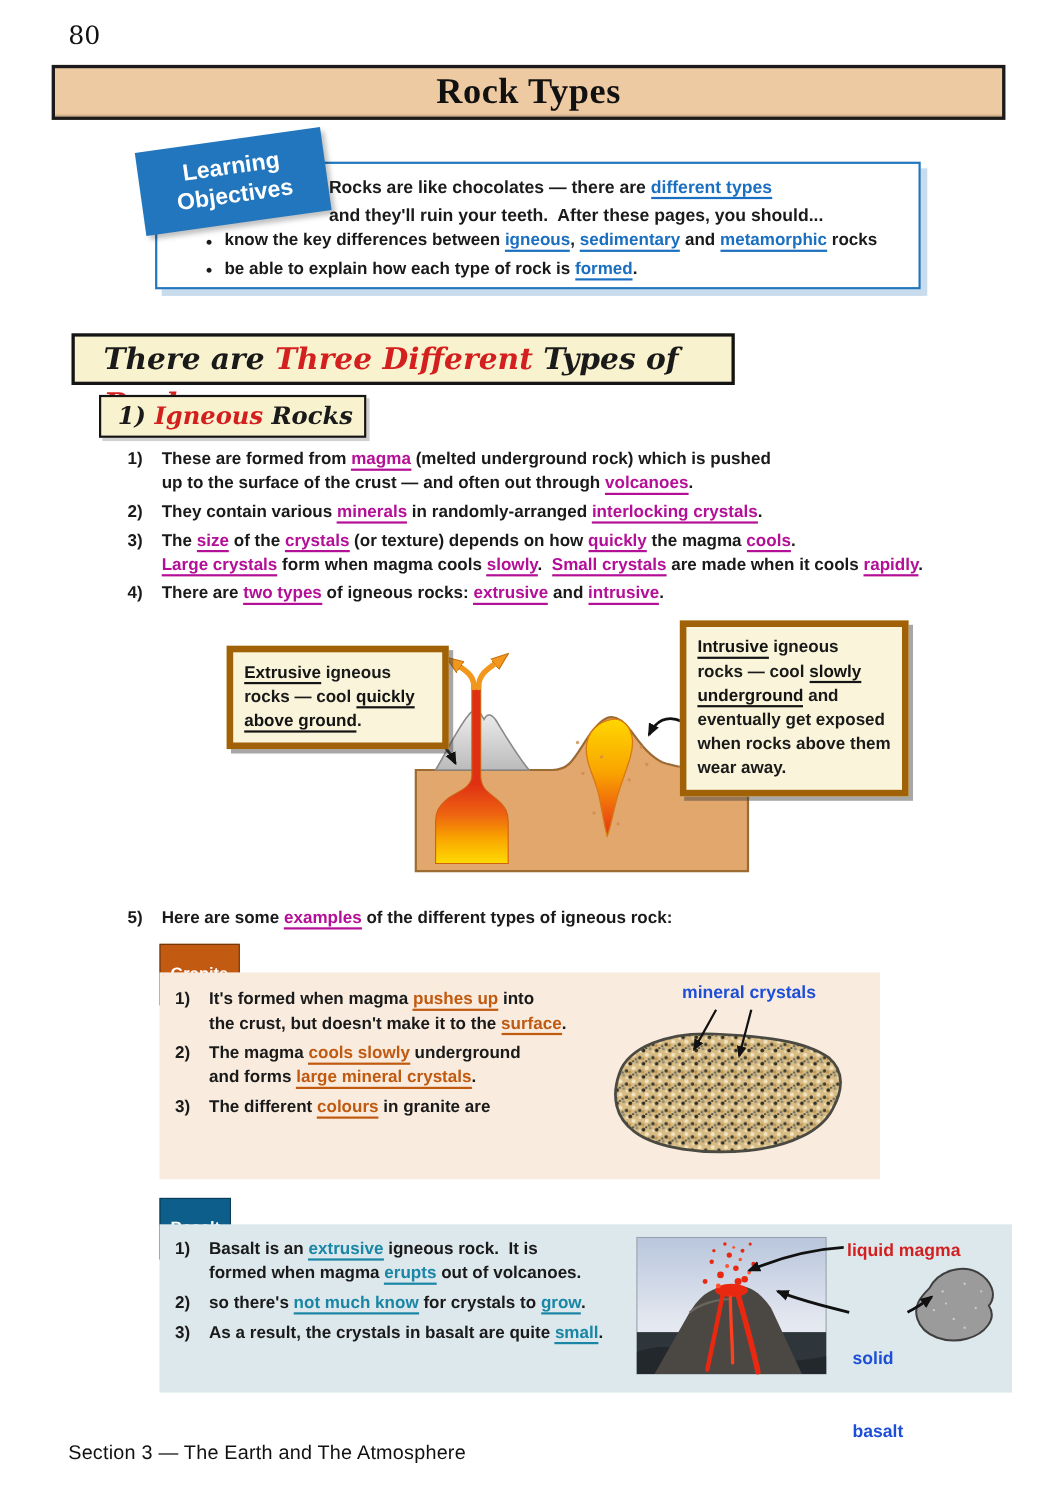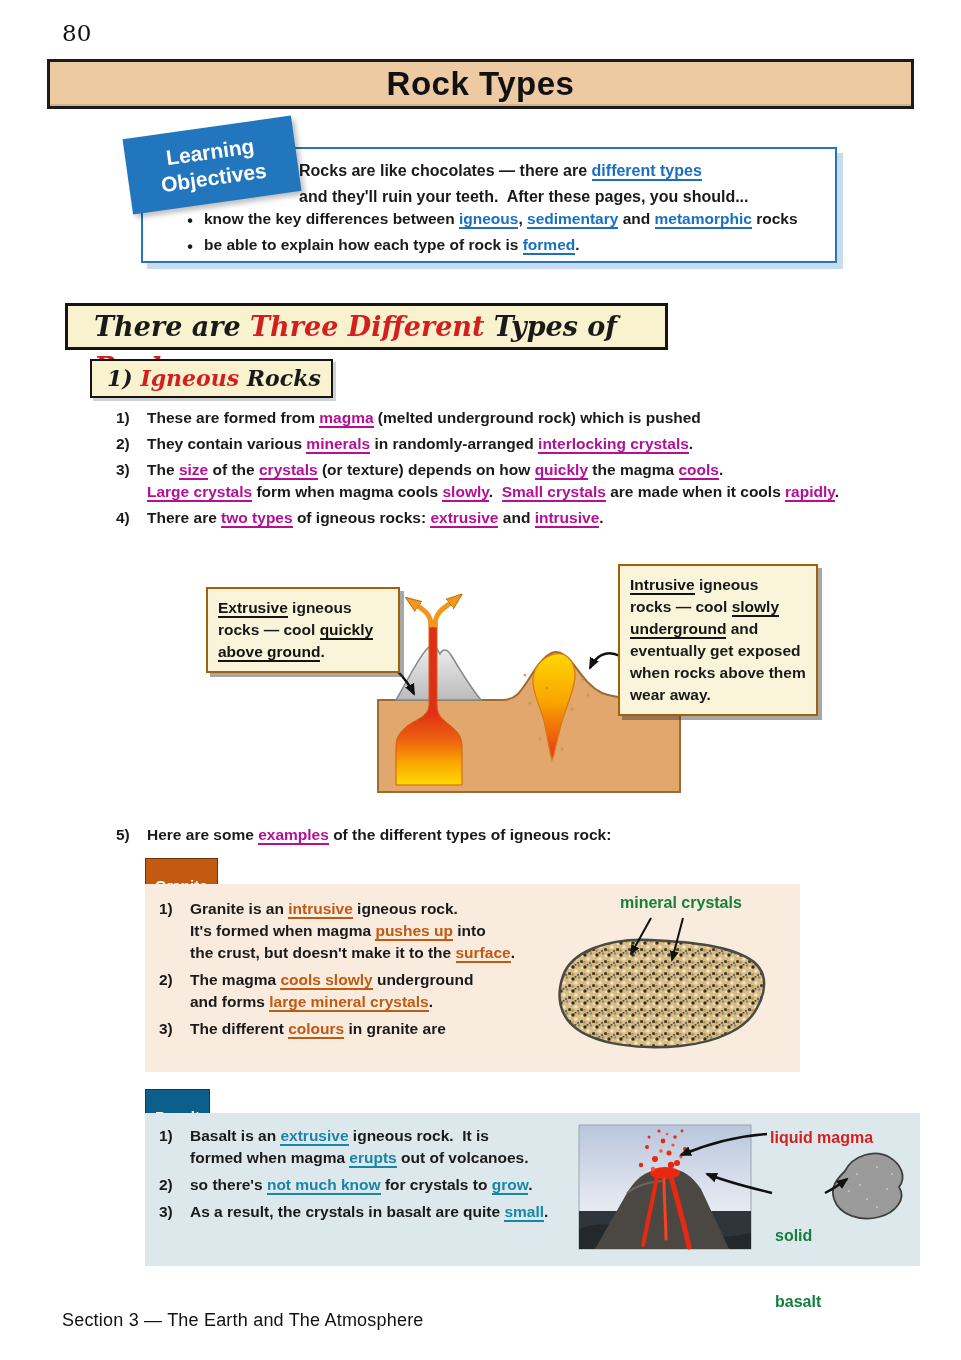--- a/index.html
+++ b/index.html
@@ -8,21 +8,21 @@
 
   .page-num{position:absolute;left:62px;top:20px;font-family:"DejaVu Serif",serif;
             font-size:23px;color:#111;}
   .footer{position:absolute;left:62px;top:1310px;font-family:Liberation Sans, sans-serif;
           font-size:18px;color:#111;letter-spacing:.2px;}
 
   
   .banner{position:absolute;left:47px;top:59px;width:861px;height:44px;
           background:var(--banner-bg);border:3px solid #1b1b1b;text-align:center;
           box-shadow:inset 0 -2px 0 rgba(0,0,0,.12);}
-  .banner span{font-family:Liberation Sans, sans-serif;font-weight:bold;font-size:33px;
+  .banner span{font-family:Liberation Serif, serif;font-weight:bold;font-size:33px;
                line-height:44px;color:#111;letter-spacing:.5px;}
 
   
   .lo-box{position:absolute;left:141px;top:147px;width:692px;height:112px;background:#fff;
           border:2px solid var(--blue);box-shadow:6px 6px 0 #c9dcee;}
   .lo-ribbon{position:absolute;left:-16px;top:-22px;width:170px;height:76px;
              background:var(--blue);transform:rotate(-8deg);color:#fff;
              display:flex;flex-direction:column;justify-content:center;align-items:center;
              font-weight:bold;font-size:21px;line-height:1.25;
              box-shadow:3px 4px 5px rgba(0,0,0,.25);}
@@ -55,21 +55,21 @@
   .links-teal .lnk{color:var(--link-teal);}
   .links-black .lnk{color:#141414;}
   .red{color:var(--red);}
 
   #igneous-list{left:116px;top:407px;width:820px;}
   #example-line{left:116px;top:824px;width:820px;}
 
   
   .diagram-strip{position:absolute;left:200px;top:557px;width:620px;height:248px;}
   .diagram-strip svg{position:absolute;left:0;top:0;}
-  .callout{position:absolute;background:var(--callout-cream);border:2px solid #a16207;
+  .callout{position:absolute;background:var(--callout-cream);border:6px solid #a16207;
            padding:8px 10px;box-shadow:4px 4px 0 rgba(60,60,60,.45);}
   .callout .ln{font-size:15.5px;line-height:22px;}
   .callout-left{left:6px;top:30px;width:170px;}
   .callout-right{left:418px;top:7px;width:176px;}
 
   
   .tag{position:absolute;color:#fff;font-weight:bold;font-size:15px;line-height:20px;
        padding:17px 9px;}
   .granite-tag{left:145px;top:858px;background:var(--granite-label);
                border:1px solid #6e3408;}
@@ -79,21 +79,21 @@
   .granite-panel{left:145px;top:884px;width:655px;height:188px;background:var(--granite-bg);}
   .basalt-panel{left:145px;top:1113px;width:775px;height:153px;background:var(--basalt-bg);}
   .panel-list{left:14px;top:14px;}
   .basalt-panel .panel-list{top:12px;}
   .panel-list .li{margin-bottom:5px;}
 
   .figure{position:absolute;}
   .granite-figure{left:390px;top:8px;width:258px;height:176px;}
   .granite-figure svg{position:absolute;left:0;top:24px;}
   .fig-label{position:absolute;font-weight:bold;font-size:16px;line-height:22px;
-             white-space:pre;color:#15803d;}
+             white-space:pre;color:#1d4ed8;}
   .granite-figure .fig-label{left:85px;top:0;}
   .basalt-figure{left:432px;top:6px;width:338px;height:142px;}
   .basalt-figure svg{position:absolute;left:0;top:0;}
   .lbl-liquid{left:193px;top:8px;color:var(--red);}
   .lbl-solid{left:198px;top:62px;}
 </style>
 </head>
 <body>
 
 <div class="page">
@@ -131,20 +131,21 @@
 
   <div class="sub-box">
     <span class="seg"><span>1) </span><span class="red">Igneous</span><span> Rocks</span></span>
   </div>
 
   <div id="igneous-list" class="num-list links-magenta">
     <div class="li">
       <span class="num">1)</span>
       <div class="lines">
         <div class="ln"><span>These are formed from </span><span class="lnk">magma</span><span> (melted underground rock) which is pushed</span></div>
+        <div class="ln"><span>up to the surface of the crust — and often out through </span><span class="lnk">volcanoes</span><span>.</span></div>
       </div>
     </div>
     <div class="li">
       <span class="num">2)</span>
       <div class="lines">
         <div class="ln"><span>They contain various </span><span class="lnk">minerals</span><span> in randomly-arranged </span><span class="lnk">interlocking crystals</span><span>.</span></div>
       </div>
     </div>
     <div class="li">
       <span class="num">3)</span>
@@ -242,21 +243,20 @@
       </div>
     </div>
   </div>
 
   <div class="tag granite-tag">Granite</div>
   <div class="panel granite-panel links-orange">
     <div class="num-list panel-list">
       <div class="li">
         <span class="num">1)</span>
         <div class="lines">
-          <div class="ln"><span>Granite is an </span><span class="lnk">intrusive</span><span> igneous rock.</span></div>
           <div class="ln"><span>It's formed when magma </span><span class="lnk">pushes up</span><span> into</span></div>
           <div class="ln"><span>the crust, but doesn't make it to the </span><span class="lnk">surface</span><span>.</span></div>
         </div>
       </div>
       <div class="li">
         <span class="num">2)</span>
         <div class="lines">
           <div class="ln"><span>The magma </span><span class="lnk">cools slowly</span><span> underground</span></div>
           <div class="ln"><span>and forms </span><span class="lnk">large mineral crystals</span><span>.</span></div>
         </div>

